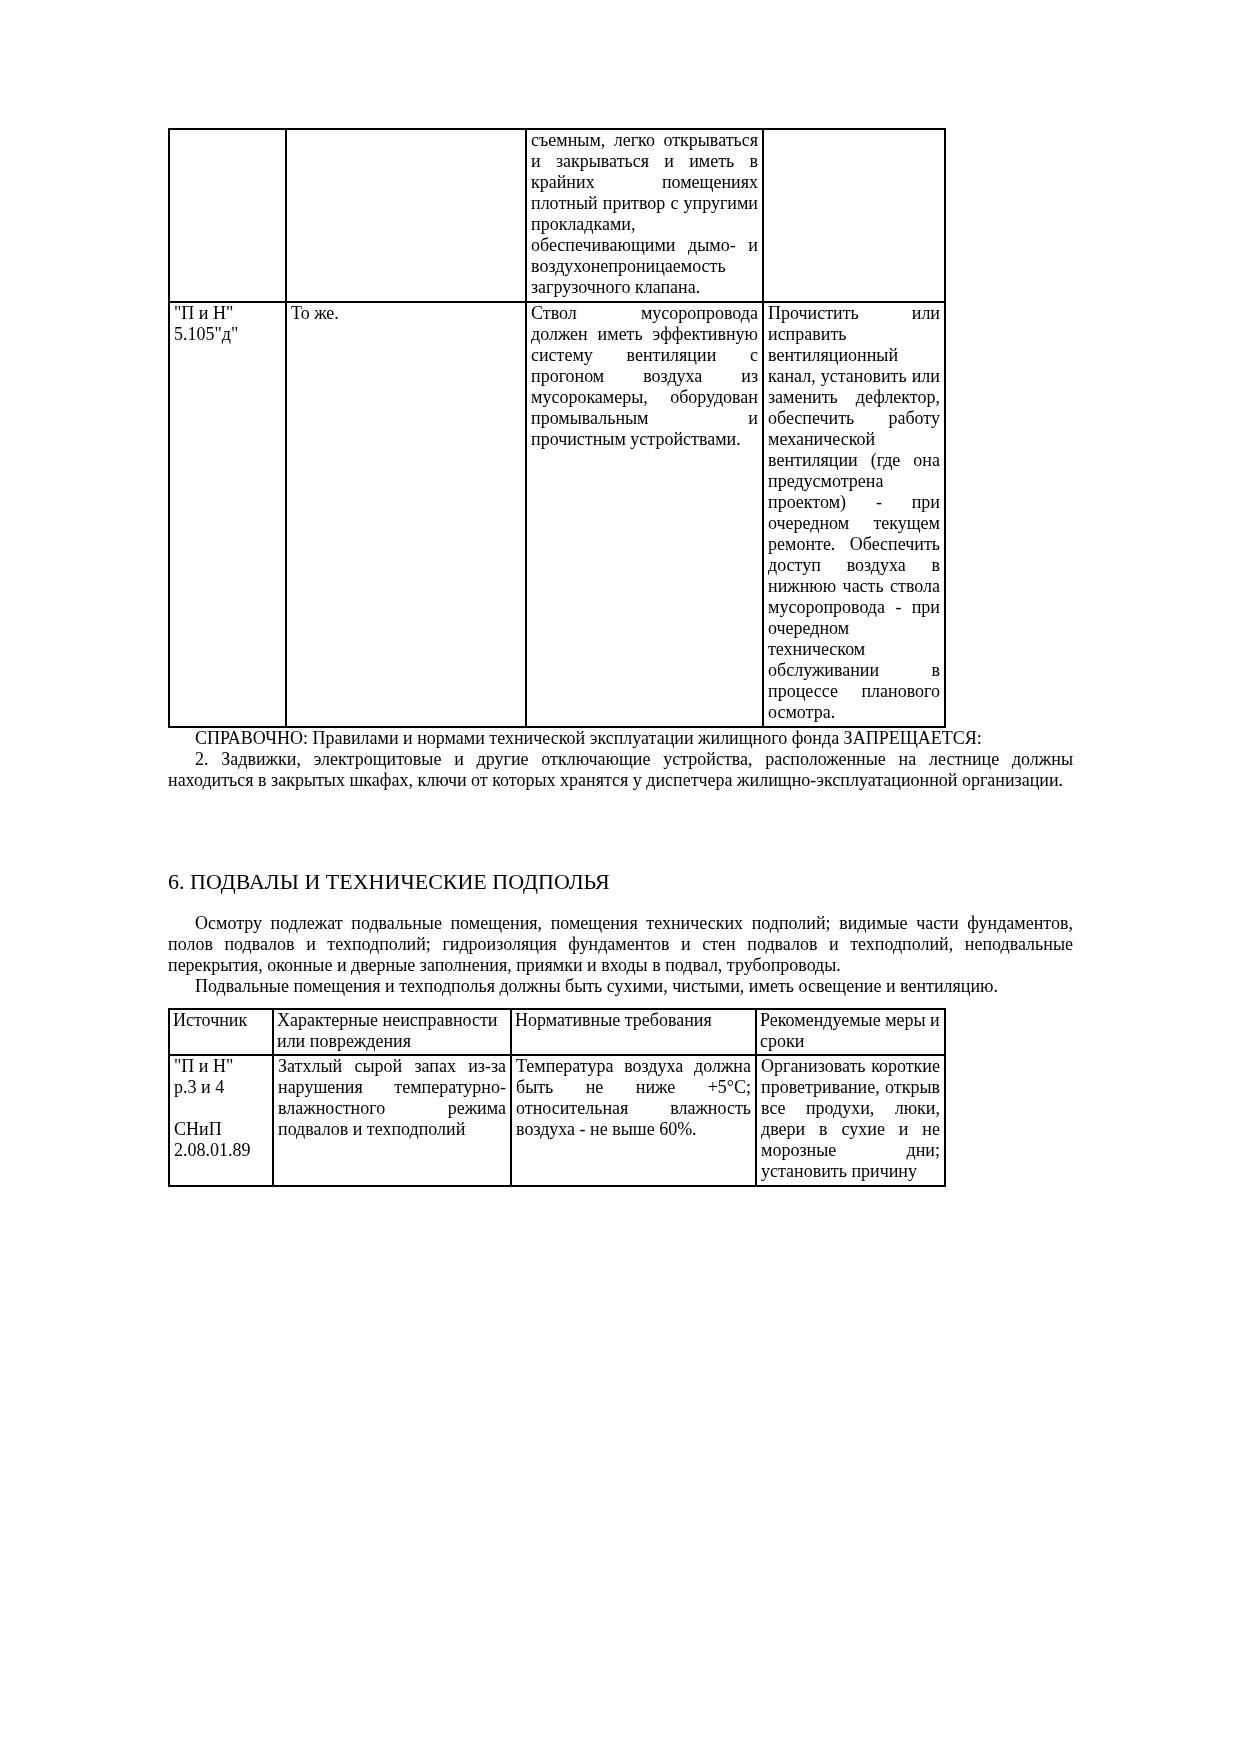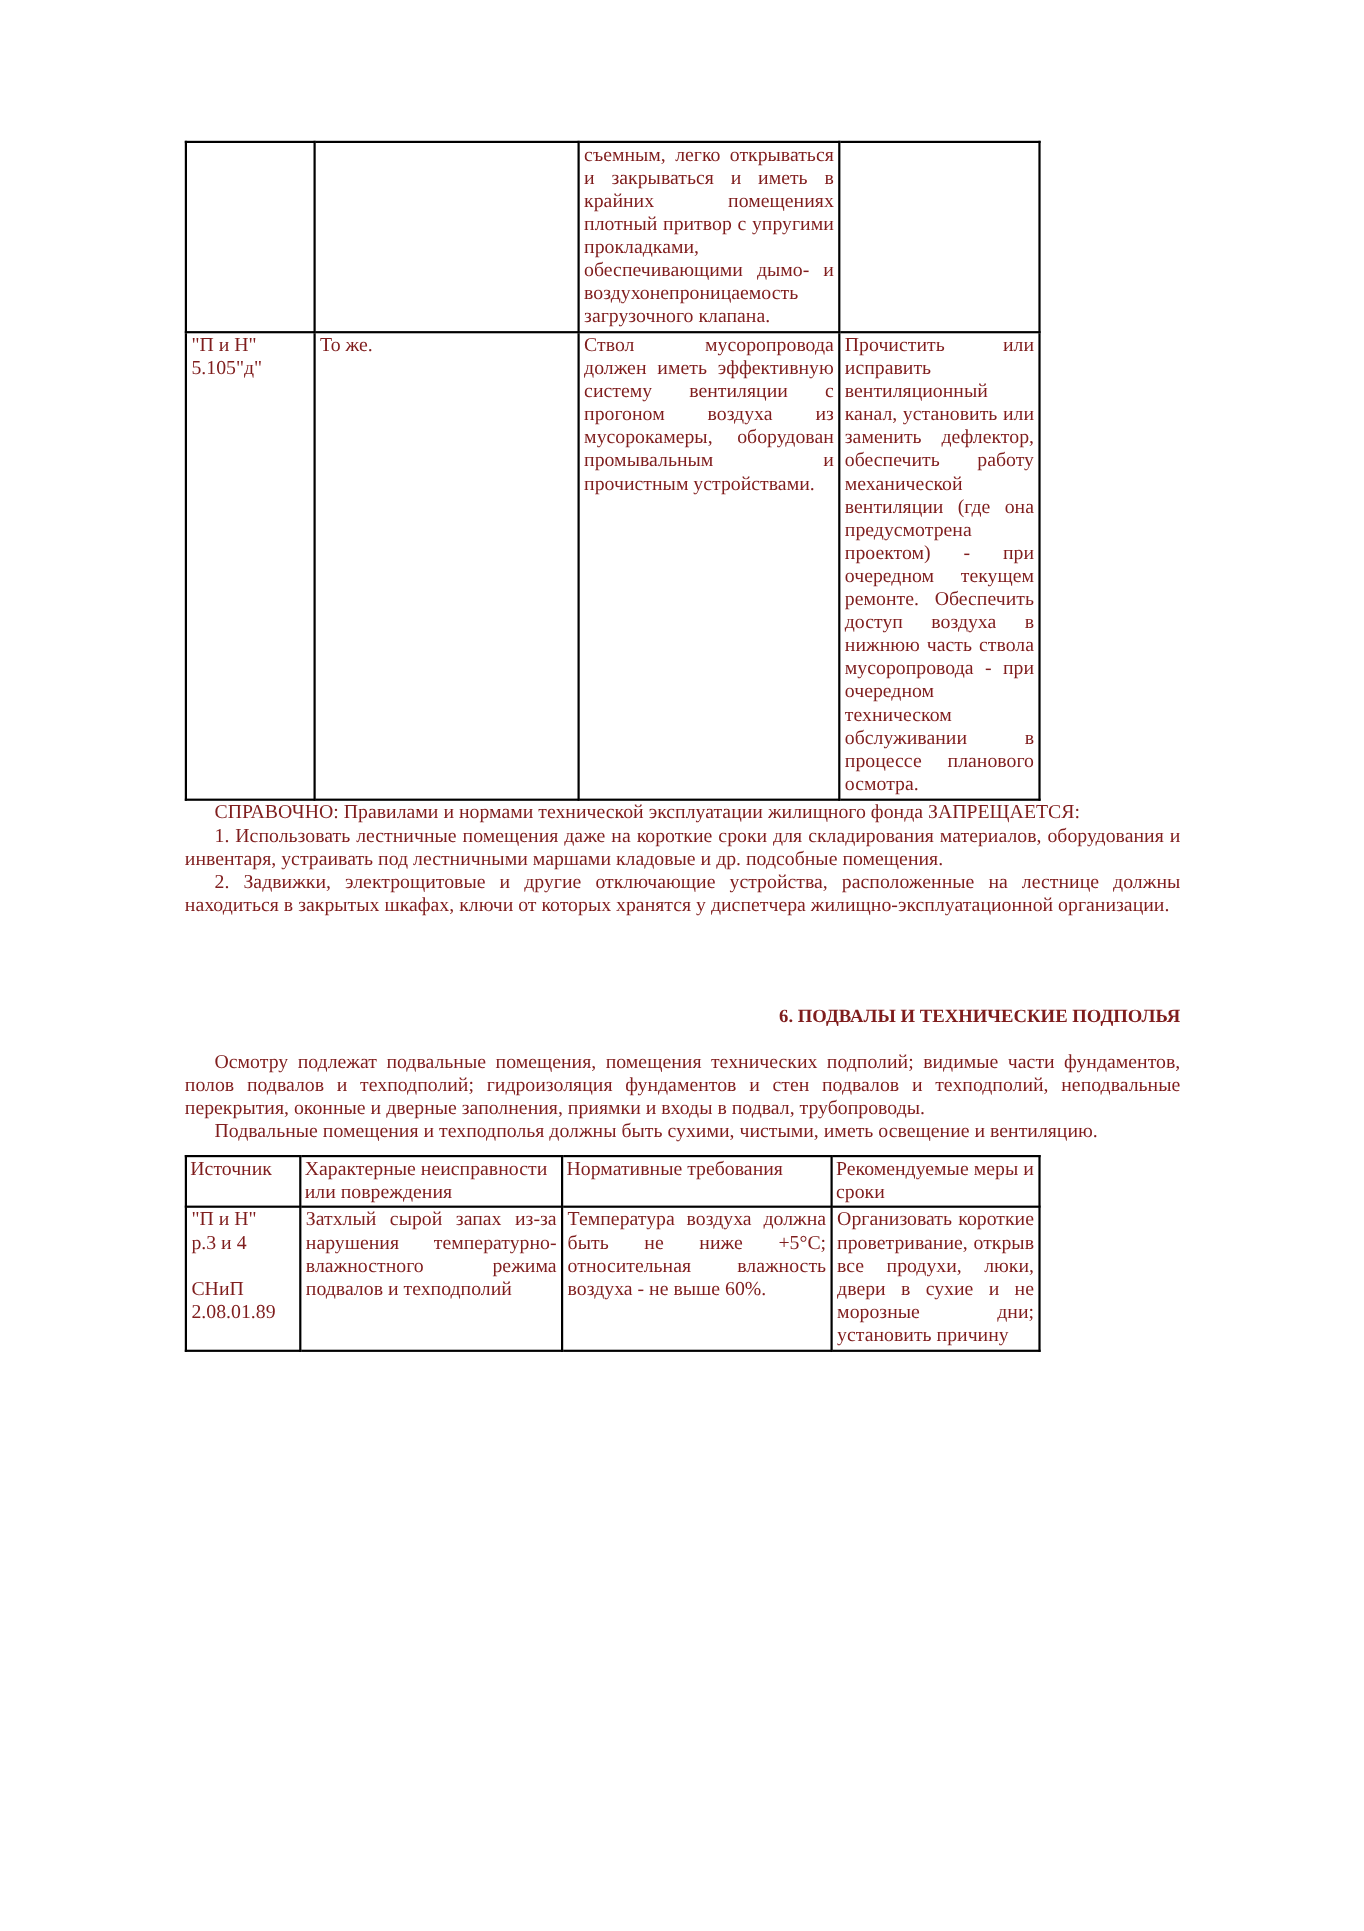--- a/index.html
+++ b/index.html
@@ -11,21 +11,21 @@
     position: relative;
     width: 1240px;
     height: 1755px;
     background: #ffffff;
     box-sizing: border-box;
     padding: 128px 167px 0 168px;
     overflow: hidden;
     font-family: "Liberation Serif", "DejaVu Serif", serif;
     font-size: 18px;
     line-height: 21px;
-    color: #7f1d1d;
+    color: #000000;
   }
 
   table.doc {
     border-collapse: collapse;
     table-layout: fixed;
     width: 776px;
   }
   table.doc td {
     border: 2px solid #000000;
     vertical-align: top;
@@ -53,23 +53,23 @@
   }
 
   .notes { }
   p.para {
     margin: 0;
     text-align: justify;
     text-indent: 27px;
   }
   h2.heading {
     margin: 80px 0 21px 0;
-    text-align: right;
-    font-size: 17px;
-    font-weight: bold;
+    text-align: left;
+    font-size: 22px;
+    font-weight: normal;
     line-height: 21px;
   }
   .t2 { margin-top: 11px; }
 </style>
 </head>
 <body>
 
 <div class="page">
 
   <table class="doc t1">
@@ -91,21 +91,20 @@
 5.105"д"</td>
         <td>То же.</td>
         <td>Ствол мусоропровода должен иметь эффективную систему вентиляции с прогоном воздуха из мусорокамеры, оборудован промывальным и прочистным устройствами.</td>
         <td>Прочистить или исправить вентиляционный канал, установить или заменить дефлектор, обеспечить работу механической вентиляции (где она предусмотрена проектом) - при очередном текущем ремонте. Обеспечить доступ воздуха в нижнюю часть ствола мусоропровода - при очередном техническом обслуживании в процессе планового осмотра.</td>
       </tr>
     </tbody>
   </table>
 
   <div class="notes">
     <p class="para">СПРАВОЧНО: Правилами и нормами технической эксплуатации жилищного фонда ЗАПРЕЩАЕТСЯ:</p>
-    <p class="para">1. Использовать лестничные помещения даже на короткие сроки для складирования материалов, оборудования и инвентаря, устраивать под лестничными маршами кладовые и др. подсобные помещения.</p>
     <p class="para">2. Задвижки, электрощитовые и другие отключающие устройства, расположенные на лестнице должны находиться в закрытых шкафах, ключи от которых хранятся у диспетчера жилищно-эксплуатационной организации.</p>
   </div>
 
   <h2 class="heading">6. ПОДВАЛЫ И ТЕХНИЧЕСКИЕ ПОДПОЛЬЯ</h2>
 
   <p class="para">Осмотру подлежат подвальные помещения, помещения технических подполий; видимые части фундаментов, полов подвалов и техподполий; гидроизоляция фундаментов и стен подвалов и техподполий, неподвальные перекрытия, оконные и дверные заполнения, приямки и входы в подвал, трубопроводы.</p>
   <p class="para">Подвальные помещения и техподполья должны быть сухими, чистыми, иметь освещение и вентиляцию.</p>
 
   <table class="doc t2">
     <colgroup>

